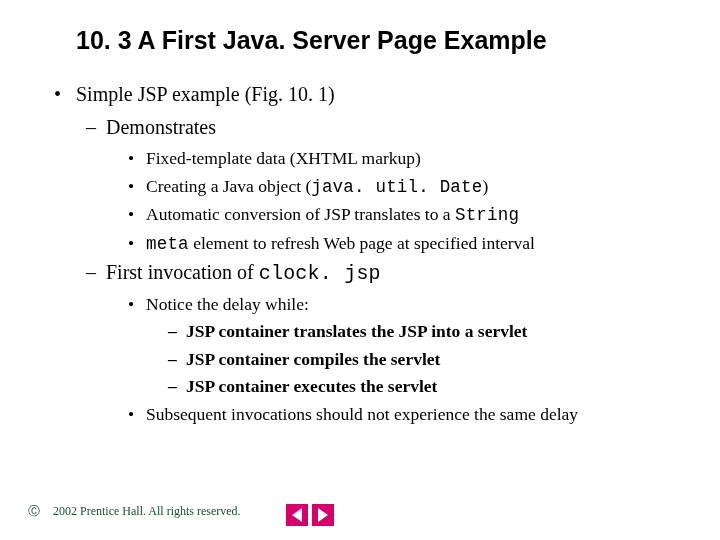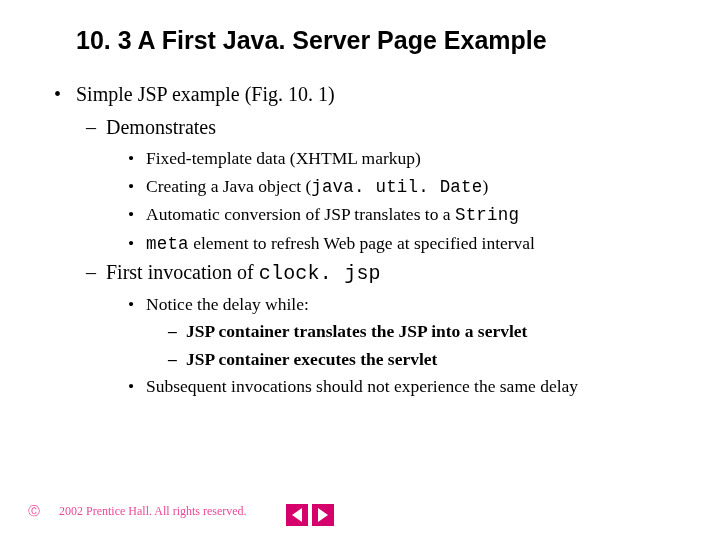--- a/index.html
+++ b/index.html
@@ -39,24 +39,24 @@
   .l4::before { content: "\2013"; display:inline-block; width: 18px; }
 
   .mono { font-family: "Courier New", Courier, monospace; font-weight: normal; letter-spacing: 0.2px; text-align: right; }
 
   .footer {
     position: absolute;
     left: 28px;
     bottom: 20px;
     font-size: 12px;
     font-family: "Times New Roman", Times, serif;
-    color: #ec4899;
+    color: #14532d;
     display: flex;
     align-items: center;
-    gap: 19px;
+    gap: 13px;
   }
   .copy-icon::before {
     content: "\24B8"; 
     font-size: 12px;
   }
 
   .nav {
     position: absolute;
     left: 286px;
     bottom: 14px;
@@ -97,20 +97,21 @@
 
     <li class="l3"><span>Fixed-template data (XHTML markup)</span></li>
     <li class="l3"><span>Creating a Java object (</span><span class="mono">java. util. Date</span><span>)</span></li>
     <li class="l3"><span>Automatic conversion of JSP translates to a </span><span class="mono">String</span></li>
     <li class="l3"><span class="mono">meta</span><span> element to refresh Web page at specified interval</span></li>
 
     <li class="l2"><span>First invocation of </span><span class="mono">clock. jsp</span></li>
 
     <li class="l3"><span>Notice the delay while:</span></li>
     <li class="l4"><span>JSP container translates the JSP into a servlet</span></li>
+    <li class="l4"><span>JSP container compiles the servlet</span></li>
     <li class="l4"><span>JSP container executes the servlet</span></li>
     <li class="l3"><span>Subsequent invocations should not experience the same delay</span></li>
   </ul>
 </div>
 
 <div class="footer">
   <span class="copy-icon"></span>
   <span>2002 Prentice Hall. All rights reserved.</span>
 </div>
 

